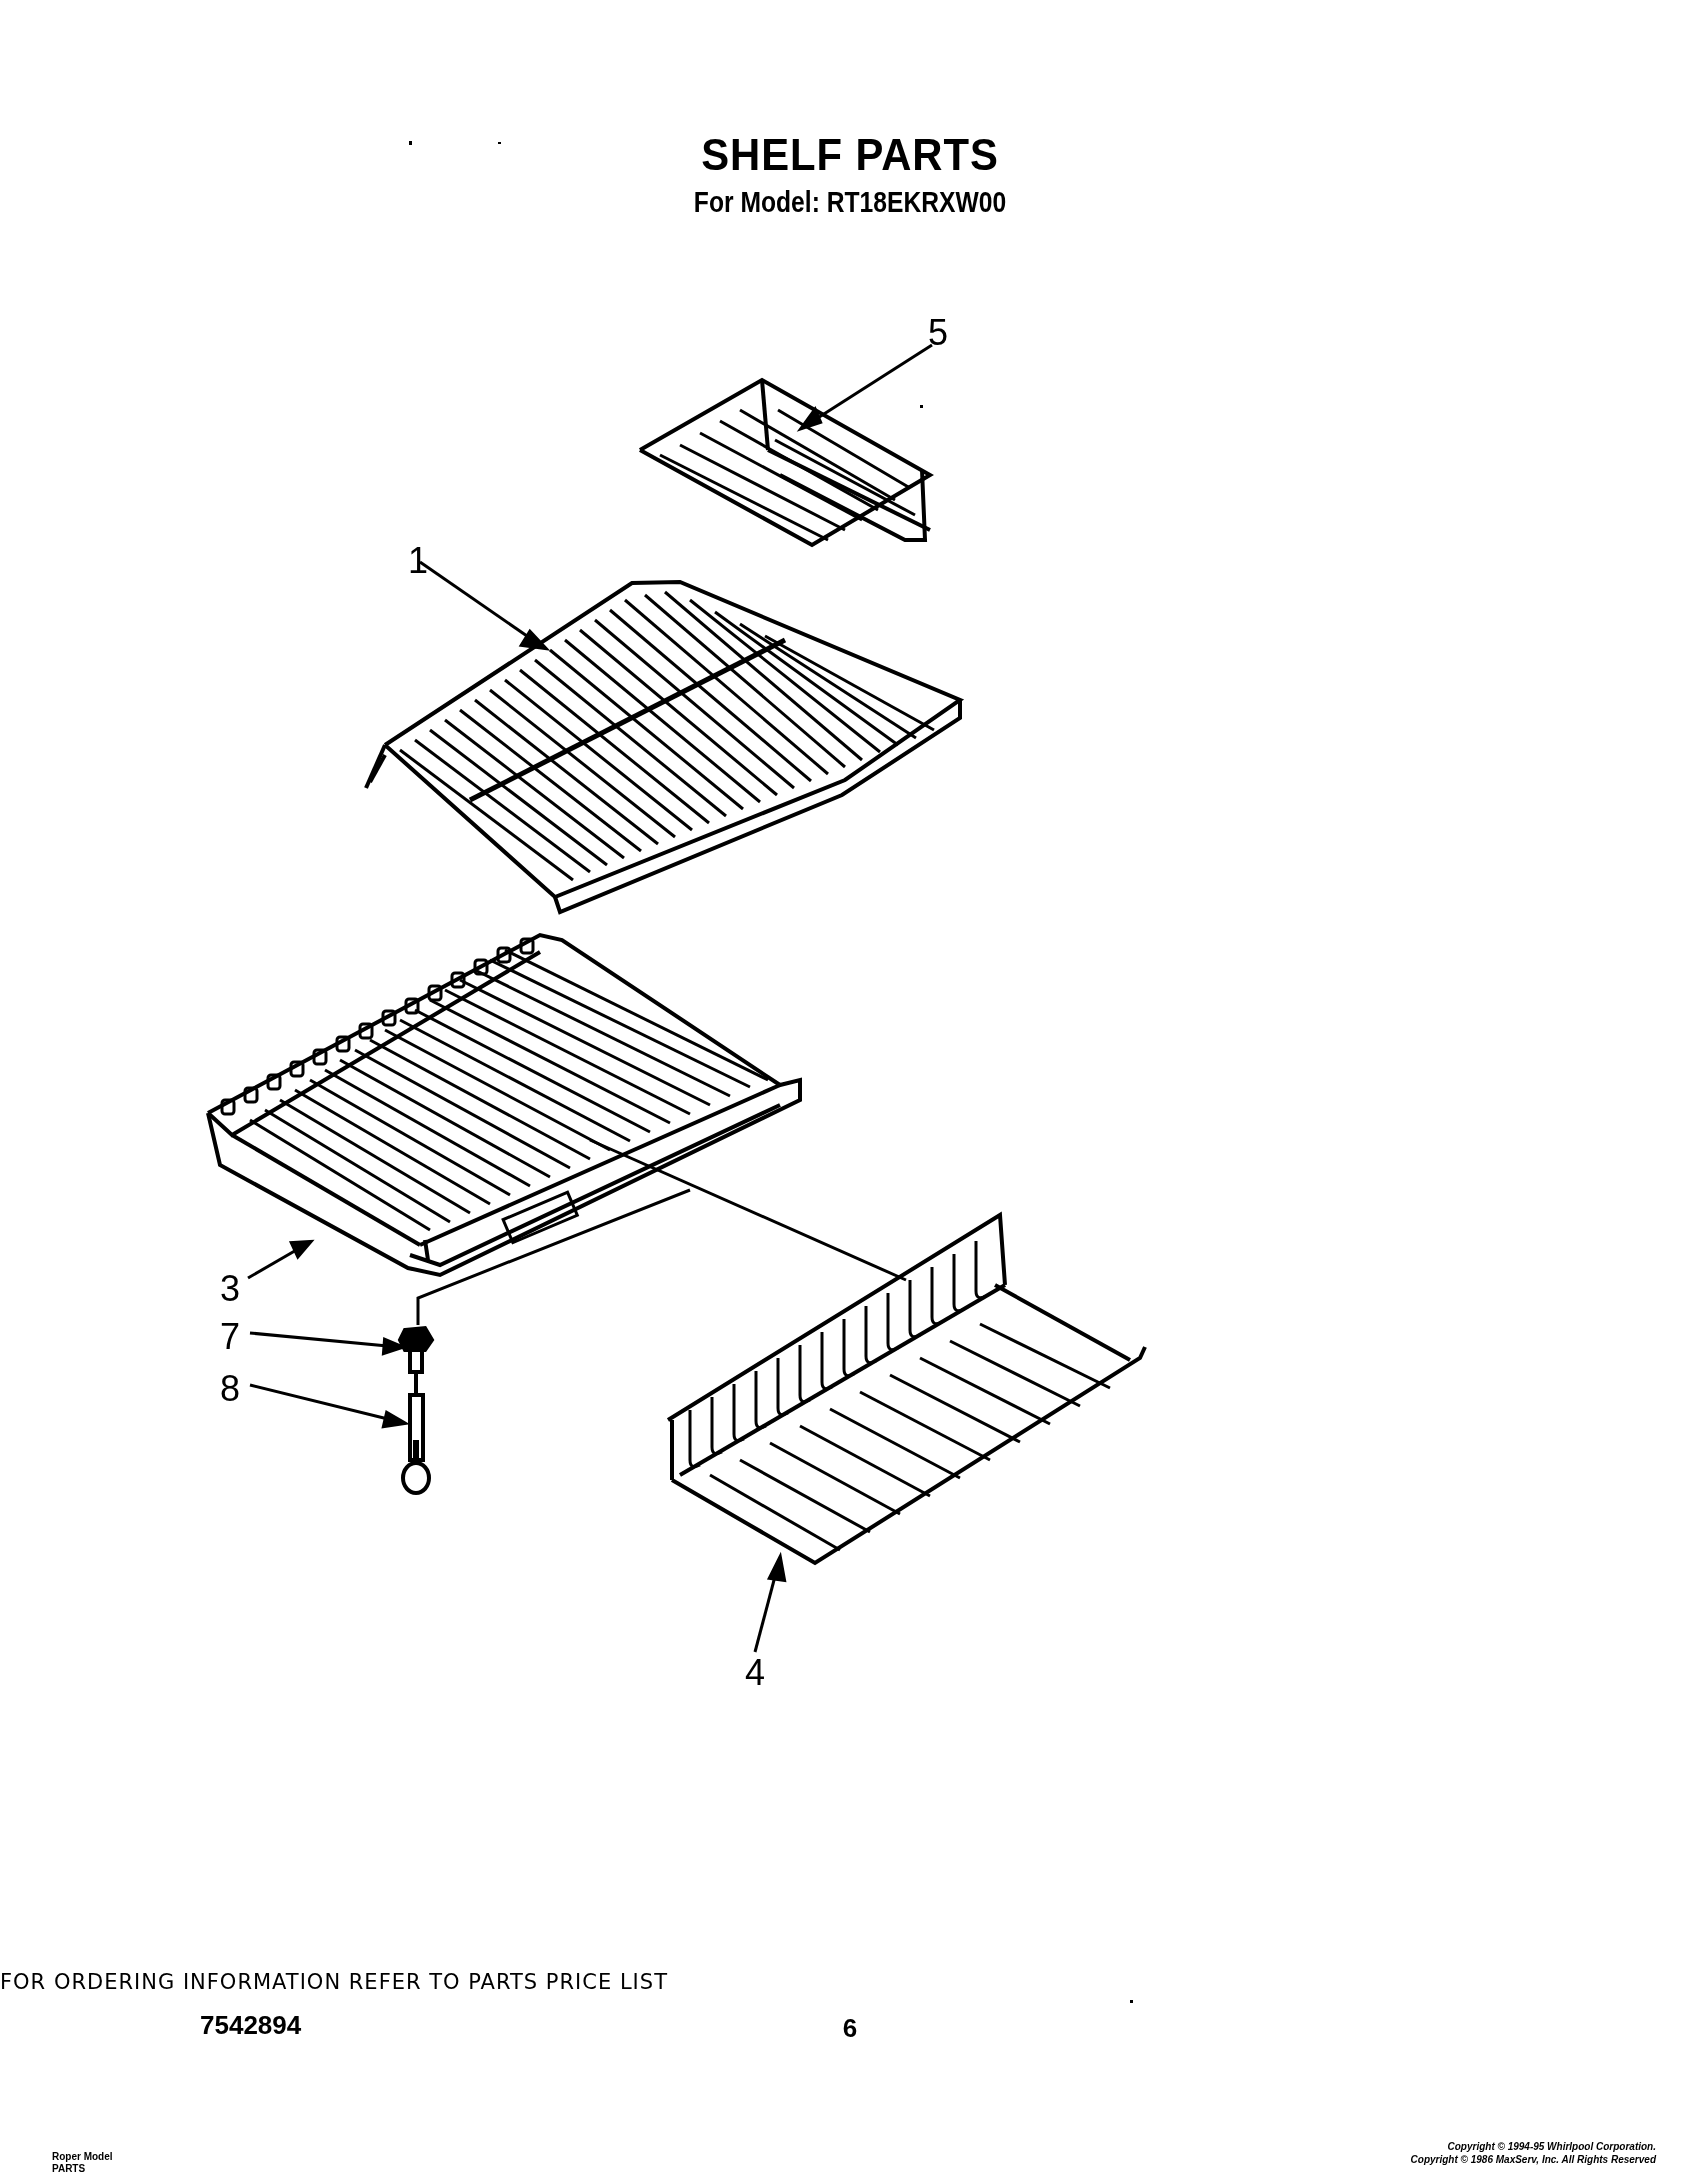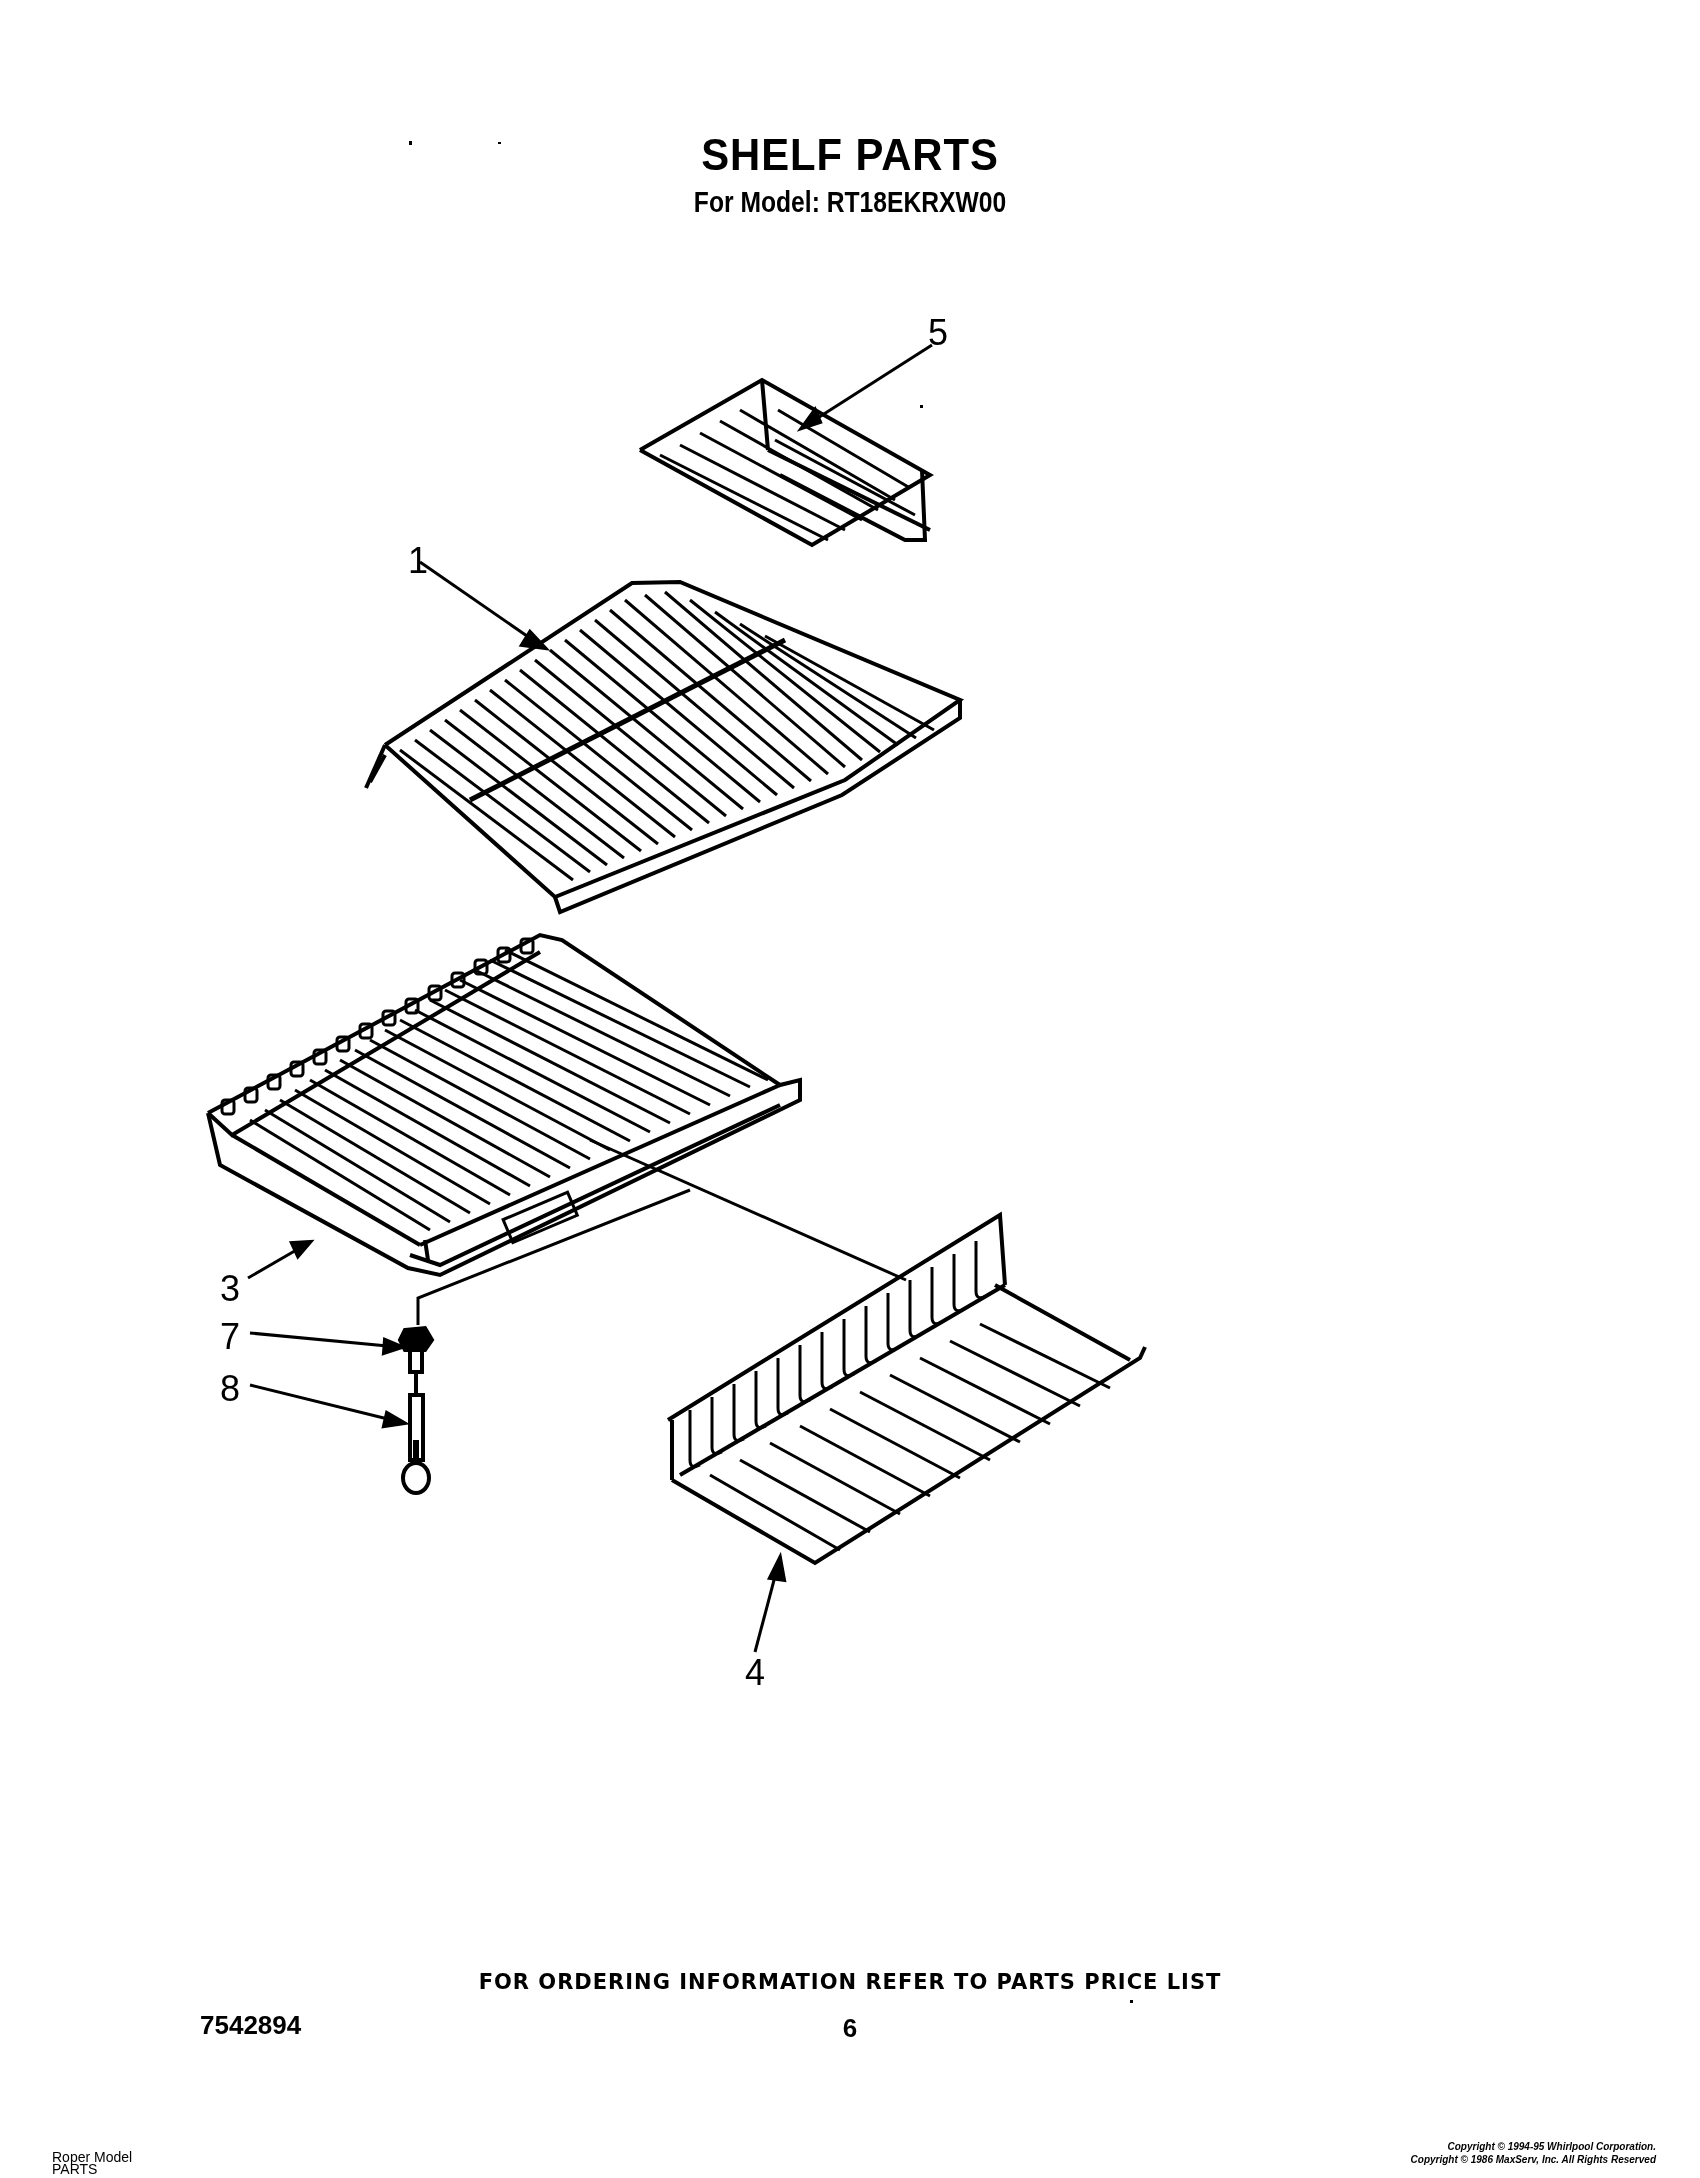--- a/index.html
+++ b/index.html
@@ -1,24 +1,24 @@
 <!DOCTYPE html>
 <html><head>
 <meta charset="utf-8">
 <style>
   html, body { margin: 0; padding: 0; background: #ffffff; }
   body { width: 1700px; height: 2178px; position: relative; overflow: hidden; font-family: "Liberation Sans", sans-serif; color: #000; }
   .abs { position: absolute; }
   .title { left: 0; width: 1700px; top: 130px; text-align: center; font-size: 44px; font-weight: bold; letter-spacing: 1px; transform: scaleX(0.95); }
   .subtitle { left: 0; width: 1700px; top: 186px; text-align: center; font-size: 29px; font-weight: bold; transform: scaleX(0.85); }
   .callout { font-size: 36px; font-family: "Liberation Sans", sans-serif; }
-  .order-note { left: 0; width: 1700px; top: 1970px; text-align: center; font-size: 21px; font-weight: bold; letter-spacing: 1px; font-family: "DejaVu Sans", sans-serif; }
+  .order-note { left: 0; width: 1700px; top: 1970px; font-size: 21px; font-weight: normal; letter-spacing: 1px; font-family: "DejaVu Sans", sans-serif; }
   .doc-number { left: 200px; top: 2010px; font-size: 26px; font-weight: bold; }
   .page-number { left: 0; width: 1700px; top: 2013px; text-align: center; font-size: 26px; font-weight: bold; }
-  .footer-left { left: 52px; top: 2151px; font-size: 14px; font-weight: normal; line-height: 12px; }
+  .footer-left { left: 52px; top: 2151px; font-size: 10px; font-weight: bold; line-height: 12px; }
   .footer-right { right: 44px; top: 2140px; font-size: 10px; font-weight: bold; line-height: 13px; text-align: right; font-style: italic; }
   svg.diagram { position: absolute; left: 0; top: 0; width: 1700px; height: 2178px; }
   svg.diagram line, svg.diagram path, svg.diagram polyline, svg.diagram polygon, svg.diagram rect, svg.diagram ellipse { fill: none; stroke: #000; }
 </style>
 </head>
 <body>
 
 <div class="abs title">SHELF PARTS</div>
 <div class="abs subtitle">For Model: RT18EKRXW00</div>
 

